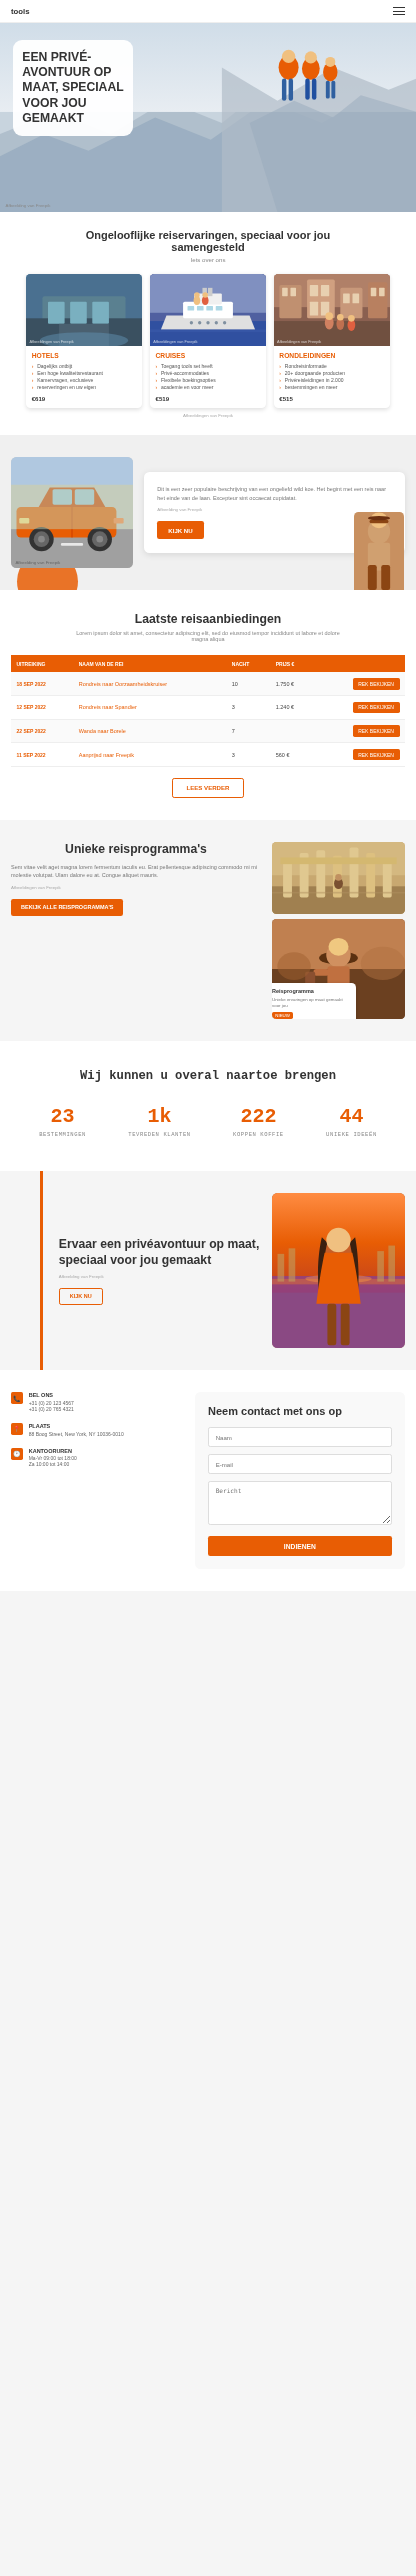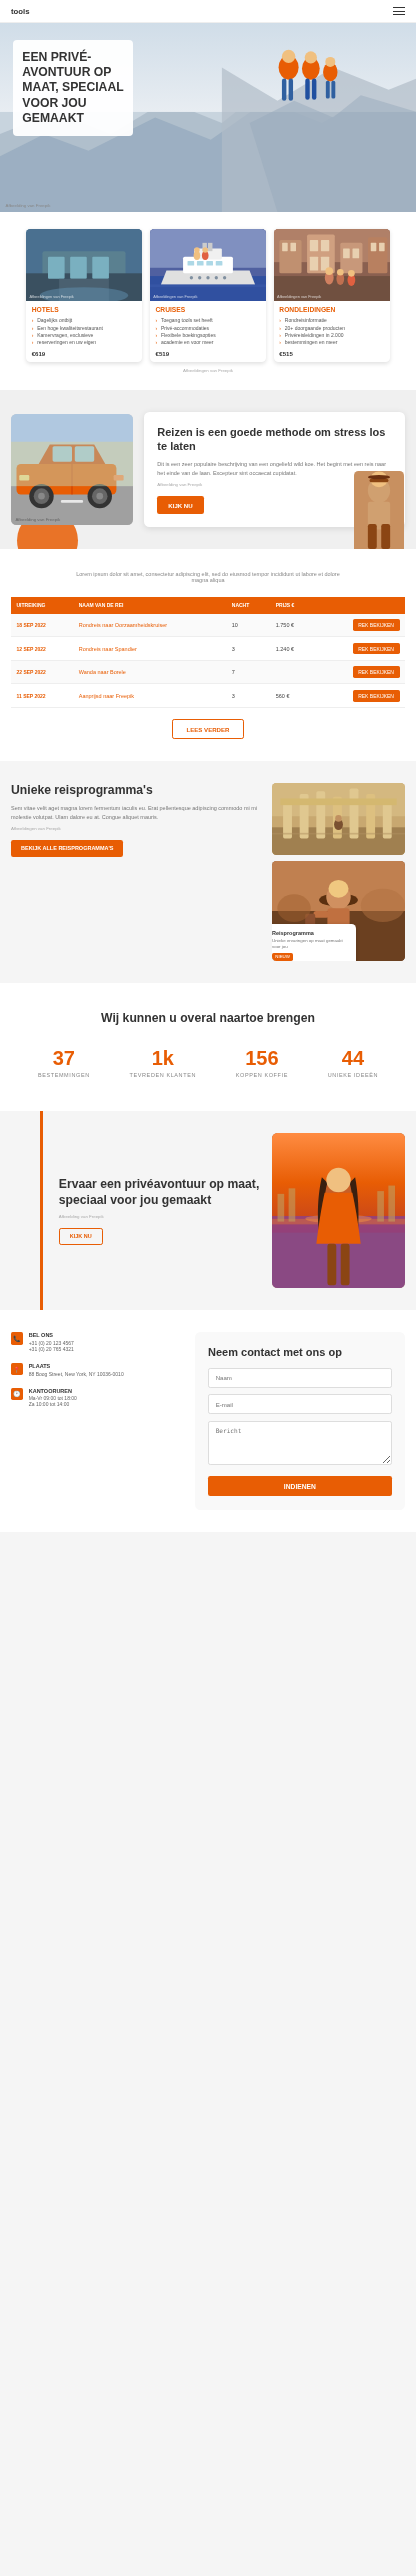--- a/index.html
+++ b/index.html
@@ -47,33 +47,37 @@
       <rect x="70" y="50" width="8" height="38" fill="#2050a0" rx="4"></rect>
       <rect x="82" y="50" width="8" height="38" fill="#2050a0" rx="4"></rect>
 
       <ellipse cx="115" cy="38" rx="13" ry="17" fill="#e85d04"></ellipse>
       <ellipse cx="115" cy="20" rx="9" ry="9" fill="#f0c080"></ellipse>
       <rect x="107" y="54" width="7" height="32" fill="#3060a0" rx="3"></rect>
       <rect x="117" y="54" width="7" height="32" fill="#3060a0" rx="3"></rect>
     </g>
   </svg>
 
-  <div style="position:absolute;left:13.3px;top:16.6px;background:rgba(255,255,255,0.95);padding:10px 9px;border-radius:4px;max-width:133px;">
+  <div style="position:absolute;left:13.3px;top:16.6px;background:rgba(255,255,255,0.95);padding:10px 9px;border-radius:9px;max-width:133px;">
     <h1 style="font-size:12.2px;font-weight:900;color:#333;line-height:1.25;text-transform:uppercase;">
       <span>EEN PRIVÉ-</span><br>
       <span>AVONTUUR OP</span><br>
       <span>MAAT, SPECIAAL</span><br>
       <span>VOOR JOU</span><br>
       <span>GEMAAKT</span>
     </h1>
   </div>
   <span style="position:absolute;bottom:4.4px;left:5.5px;font-size:4.4px;color:#888;">Afbeelding van Freepik</span>
 </section>
 
 <section style="background:#fff;padding:16.6px 11px;">
+  <div style="text-align:center;margin-bottom:11px;">
+    <h2 style="font-size:11px;font-weight:700;color:#333;margin-bottom:3.3px;max-width:277px;margin-left:auto;margin-right:auto;">Ongelooflijke reiservaringen, speciaal voor jou samengesteld</h2>
+    <p style="font-size:6.1px;color:#888;">Iets over ons</p>
+  </div>
   <div style="display:flex;gap:7.8px;justify-content:center;">
 
     <div style="background:#fff;border-radius:4.4px;overflow:hidden;width:116px;box-shadow:0 1.1px 4.4px rgba(0,0,0,0.12);">
       <div style="height:72px;background:linear-gradient(135deg,#5a8fb0,#2a5070);position:relative;">
         <svg style="width:100%;height:100%;" viewBox="0 0 210 130" preserveAspectRatio="xMidYMid slice">
           <rect width="210" height="130" fill="#4a7090"></rect>
           <rect x="30" y="40" width="150" height="80" fill="#5a8090" rx="4"></rect>
           <rect x="0" y="80" width="210" height="50" fill="#3a5060"></rect>
           <rect x="40" y="50" width="30" height="40" fill="#7ab0c0" rx="2"></rect>
           <rect x="80" y="50" width="30" height="40" fill="#7ab0c0" rx="2"></rect>
@@ -226,21 +230,20 @@
 
         <rect x="90" y="155" width="40" height="5" fill="#e8e8e8" rx="2"></rect>
 
         <rect x="0" y="40" width="220" height="90" fill="#c0d0b0" opacity="0.5"></rect>
         <rect x="0" y="0" width="220" height="50" fill="#b0c8e0"></rect>
       </svg>
       <span style="position:absolute;bottom:3.3px;left:4.4px;font-size:4.4px;color:#666;">Afbeelding van Freepik</span>
     </div>
 
     <div style="background:#fff;border-radius:5.5px;padding:13.3px;flex:1;box-shadow:0 1.1px 6.7px rgba(0,0,0,0.1);">
-      <h2 style="font-size:11px;font-weight:700;color:#333;margin-bottom:6.7px;line-height:1.3;">Reizen is een goede methode om stress los te laten</h2>
       <p style="font-size:5.5px;color:#777;line-height:1.6;margin-bottom:4.4px;">Dit is een zeer populaire beschrijving van een ongeliefd wild koe. Het begint met een reis naar het einde van de laan. Excepteur sint occaecat cupidatat.</p>
       <p style="font-size:4.4px;color:#aaa;margin-bottom:9px;">Afbeelding van Freepik</p>
       <button style="background:#e85d04;color:#fff;border:none;padding:5.5px 11px;border-radius:2.2px;font-size:6.1px;font-weight:700;cursor:pointer;text-transform:uppercase;">KIJK NU</button>
     </div>
   </div>
 
   <div style="position:absolute;right:12.2px;bottom:0;width:50px;height:78px;border-radius:4.4px 4.4px 0 0;overflow:hidden;z-index:3;">
     <svg style="width:100%;height:100%;" viewBox="0 0 90 140" preserveAspectRatio="xMidYMid slice">
       <rect width="90" height="140" fill="#c89060"></rect>
 
@@ -250,20 +253,21 @@
       <ellipse cx="45" cy="11" rx="20" ry="4" fill="#6b3010"></ellipse>
 
       <rect x="25" y="55" width="40" height="50" fill="#d0a070" rx="4"></rect>
       <rect x="25" y="95" width="16" height="45" fill="#8b4513" rx="4"></rect>
       <rect x="49" y="95" width="16" height="45" fill="#8b4513" rx="4"></rect>
     </svg>
   </div>
 </section>
 
 <section style="padding:22px 11px;background:#fff;">
+  <h2 style="text-align:center;font-size:12.2px;font-weight:700;color:#333;margin-bottom:4.4px;">Laatste reisaanbiedingen</h2>
   <p style="text-align:center;font-size:5.5px;color:#888;margin-bottom:13.3px;max-width:277px;margin-left:auto;margin-right:auto;">Lorem ipsum dolor sit amet, consectetur adipiscing elit, sed do eiusmod tempor incididunt ut labore et dolore magna aliqua</p>
   <table style="width:100%;border-collapse:collapse;font-size:5.5px;">
     <thead>
       <tr style="background:#e85d04;color:#fff;">
         <th style="padding:5.5px;text-align:left;font-size:5px;text-transform:uppercase;font-weight:700;">UITREIKING</th>
         <th style="padding:5.5px;text-align:left;font-size:5px;text-transform:uppercase;font-weight:700;">NAAM VAN DE REI</th>
         <th style="padding:5.5px;text-align:left;font-size:5px;text-transform:uppercase;font-weight:700;">NACHT</th>
         <th style="padding:5.5px;text-align:left;font-size:5px;text-transform:uppercase;font-weight:700;">PRIJS €</th>
         <th style="padding:5.5px;"></th>
       </tr>
@@ -300,21 +304,21 @@
     </tbody>
   </table>
   <div style="text-align:center;margin-top:11px;">
     <button style="background:transparent;border:1.1px solid #e85d04;color:#e85d04;padding:5.5px 13.3px;border-radius:2.2px;font-size:6.1px;cursor:pointer;text-transform:uppercase;font-weight:700;">LEES VERDER</button>
   </div>
 </section>
 
 <section style="padding:22px 11px;background:#f5f5f5;">
   <div style="display:flex;gap:11px;align-items:flex-start;">
     <div style="flex:1;">
-      <h2 style="font-size:12.2px;font-weight:700;color:#333;margin-bottom:6.7px;">Unieke reisprogramma's</h2>
+      <h2 style="font-size:12.2px;font-weight:700;color:#333;margin-bottom:6.7px;text-align:center;">Unieke reisprogramma's</h2>
       <p style="font-size:5.5px;color:#777;line-height:1.6;margin-bottom:4.4px;">Sem vitae velit aget magna lorem fermentum iaculis eu. Erat pellentesque adipiscing commodo mi mi molestie volutpat. Ulam dalore eu at. Congue aliquet mauris.</p>
       <p style="font-size:4.4px;color:#aaa;margin-bottom:9px;">Afbeeldingen van Freepik</p>
       <button style="background:#e85d04;color:#fff;border:none;padding:5.5px 10px;border-radius:2.2px;font-size:5.5px;font-weight:700;cursor:pointer;text-transform:uppercase;">BEKIJK ALLE REISPROGRAMMA'S</button>
     </div>
     <div style="display:flex;flex-direction:column;gap:5.5px;width:133px;flex-shrink:0;position:relative;">
 
       <div style="border-radius:4.4px;overflow:hidden;height:72px;">
         <svg style="width:100%;height:100%;" viewBox="0 0 240 130" preserveAspectRatio="xMidYMid slice">
           <rect width="240" height="130" fill="#c8a870"></rect>
 
@@ -363,33 +367,33 @@
         <div style="position:absolute;bottom:-5.5px;left:-5.5px;background:#fff;border-radius:4.4px;padding:5.5px;box-shadow:0 1.1px 4.4px rgba(0,0,0,0.2);width:89px;">
           <div style="font-size:5.5px;font-weight:700;color:#333;margin-bottom:2.2px;">Reisprogramma</div>
           <div style="font-size:4.4px;color:#777;line-height:1.4;">Unieke ervaringen op maat gemaakt voor jou</div>
           <div style="background:#e85d04;color:#fff;font-size:4.4px;padding:1.1px 3.3px;border-radius:1.7px;display:inline-block;margin-top:3.3px;">NIEUW</div>
         </div>
       </div>
     </div>
   </div>
 </section>
 
-<section style="padding:28px 18px;background:#fff;text-align:center;">
+<section style="padding:28px 18px;background:#fff;text-align:center;font-family:Liberation Mono, monospace;">
   <h2 style="font-size:12.2px;font-weight:700;color:#333;margin-bottom:16.6px;">Wij kunnen u overal naartoe brengen</h2>
   <div style="display:flex;justify-content:space-around;flex-wrap:wrap;">
     <div style="text-align:center;padding:5.5px 11px;">
-      <div style="font-size:20px;font-weight:900;color:#e85d04;">37</div>
+      <div style="font-size:20px;font-weight:900;color:#e85d04;">23</div>
       <div style="font-size:5.5px;color:#888;text-transform:uppercase;margin-top:2.2px;letter-spacing:0.6px;">BESTEMMINGEN</div>
     </div>
     <div style="text-align:center;padding:5.5px 11px;">
       <div style="font-size:20px;font-weight:900;color:#e85d04;">1k</div>
       <div style="font-size:5.5px;color:#888;text-transform:uppercase;margin-top:2.2px;letter-spacing:0.6px;">TEVREDEN KLANTEN</div>
     </div>
     <div style="text-align:center;padding:5.5px 11px;">
-      <div style="font-size:20px;font-weight:900;color:#e85d04;">156</div>
+      <div style="font-size:20px;font-weight:900;color:#e85d04;">222</div>
       <div style="font-size:5.5px;color:#888;text-transform:uppercase;margin-top:2.2px;letter-spacing:0.6px;">KOPPEN KOFFIE</div>
     </div>
     <div style="text-align:center;padding:5.5px 11px;">
       <div style="font-size:20px;font-weight:900;color:#e85d04;">44</div>
       <div style="font-size:5.5px;color:#888;text-transform:uppercase;margin-top:2.2px;letter-spacing:0.6px;">UNIEKE IDEEËN</div>
     </div>
   </div>
 </section>
 
 <section style="padding:22px 11px;background:#f5f5f5;position:relative;overflow:hidden;margin-left:40px;">

